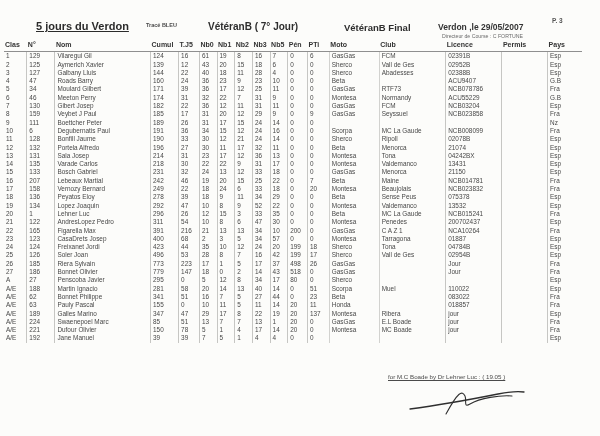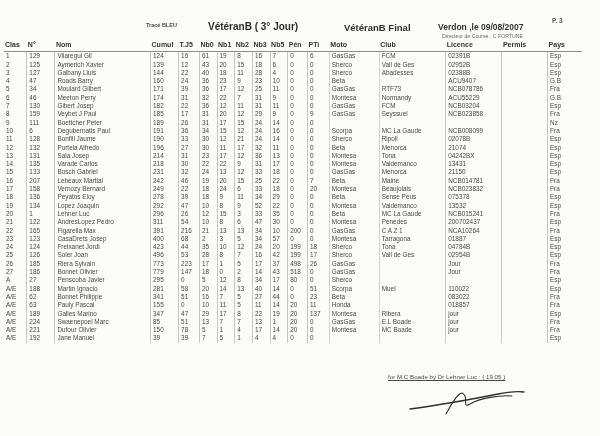--- a/index.html
+++ b/index.html
@@ -43,24 +43,25 @@
   col.c12{width:48px}col.c13{width:64px}col.c14{width:54px}col.c15{width:44px}col.c16{width:33px}
   
   .attestation{position:absolute;left:388px;top:373px;font-size:6.2px;color:#4a4a4a;text-decoration:underline;white-space:nowrap;}
   .signature{position:absolute;left:408px;top:382px;}
 </style>
 </head>
 <body>
 
 <div class="page">
 
+  <div class="doc-title">5 jours du Verdon</div>
   <div class="trace">Tracé BLEU</div>
-  <div class="category">VétéranB ( 3° Jour)</div>
+  <div class="category">VétéranB ( 7° Jour)</div>
   <div class="result-final">VétéranB Final</div>
-  <div class="place-date">Verdon ,le 09/08/2007</div>
+  <div class="place-date">Verdon ,le 29/05/2007</div>
   <div class="director">Directeur de Course : C FORTUNE</div>
   <div class="page-num">P. 3</div>
 
   <table class="results">
     <colgroup>
       <col class="c0">
         <col class="c1">
         <col class="c2">
         <col class="c3">
         <col class="c4">

